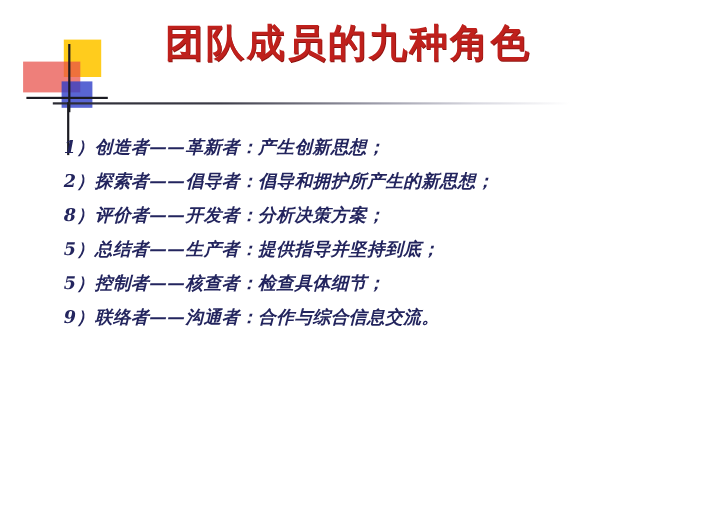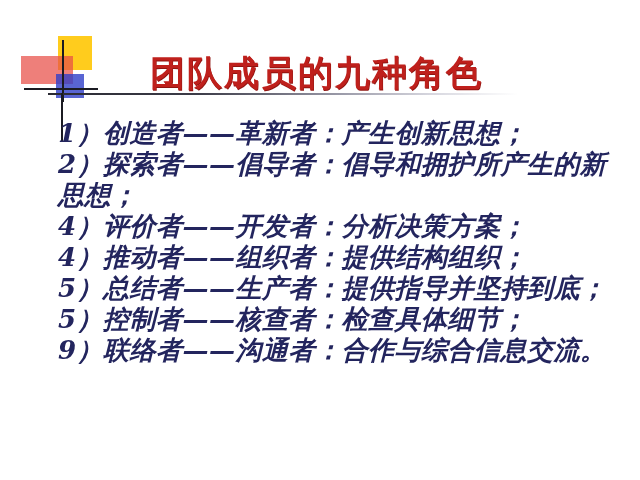--- a/index.html
+++ b/index.html
@@ -67,23 +67,23 @@
     top: 54px;
     width: 74px;
     height: 2px;
     background: #1b1b22;
   }
 
   
   #title {
     position: absolute;
     left: 150px;
-    top: 56px;
+    top: 22px;
     width: 370px;
-    font-family: Liberation Serif, serif;
+    font-family: Liberation Sans, sans-serif;
     font-size: 35px;
     font-weight: bold;
     letter-spacing: 2px;
     color: #bf201c;
     text-shadow: 0.6px 0.6px 0 #8e1410;
     white-space: nowrap;
     line-height: 1;
   }
 
   
@@ -111,21 +111,21 @@
     background: #1b1b22;
   }
 
   
   #body-text {
     position: absolute;
     left: 58px;
     top: 118px;
     width: 560px;
     font-family: "DejaVu Serif", "Liberation Serif", serif;
-    font-size: 26px;
+    font-size: 16px;
     font-style: italic;
     font-weight: bold;
     line-height: 31px;
     color: #23255e;
     letter-spacing: 0.5px;
   }
   .role-line {
     white-space: normal;
   }
 </style>
@@ -143,20 +143,19 @@
   </div>
 
   <div id="title">团队成员的九种角色</div>
 
   <div id="rule"></div>
   <div id="stem"></div>
 
   <div id="body-text">
     <div class="role-line">1）创造者——革新者：产生创新思想；</div>
     <div class="role-line">2）探索者——倡导者：倡导和拥护所产生的新思想；</div>
-    <div class="role-line">4）评价者——开发者：分析决策方案；</div>
-    <div class="role-line">4）推动者——组织者：提供结构组织；</div>
+    <div class="role-line">8）评价者——开发者：分析决策方案；</div>
     <div class="role-line">5）总结者——生产者：提供指导并坚持到底；</div>
     <div class="role-line">5）控制者——核查者：检查具体细节；</div>
     <div class="role-line">9）联络者——沟通者：合作与综合信息交流。</div>
   </div>
 
 </div>
 
 </body></html>

